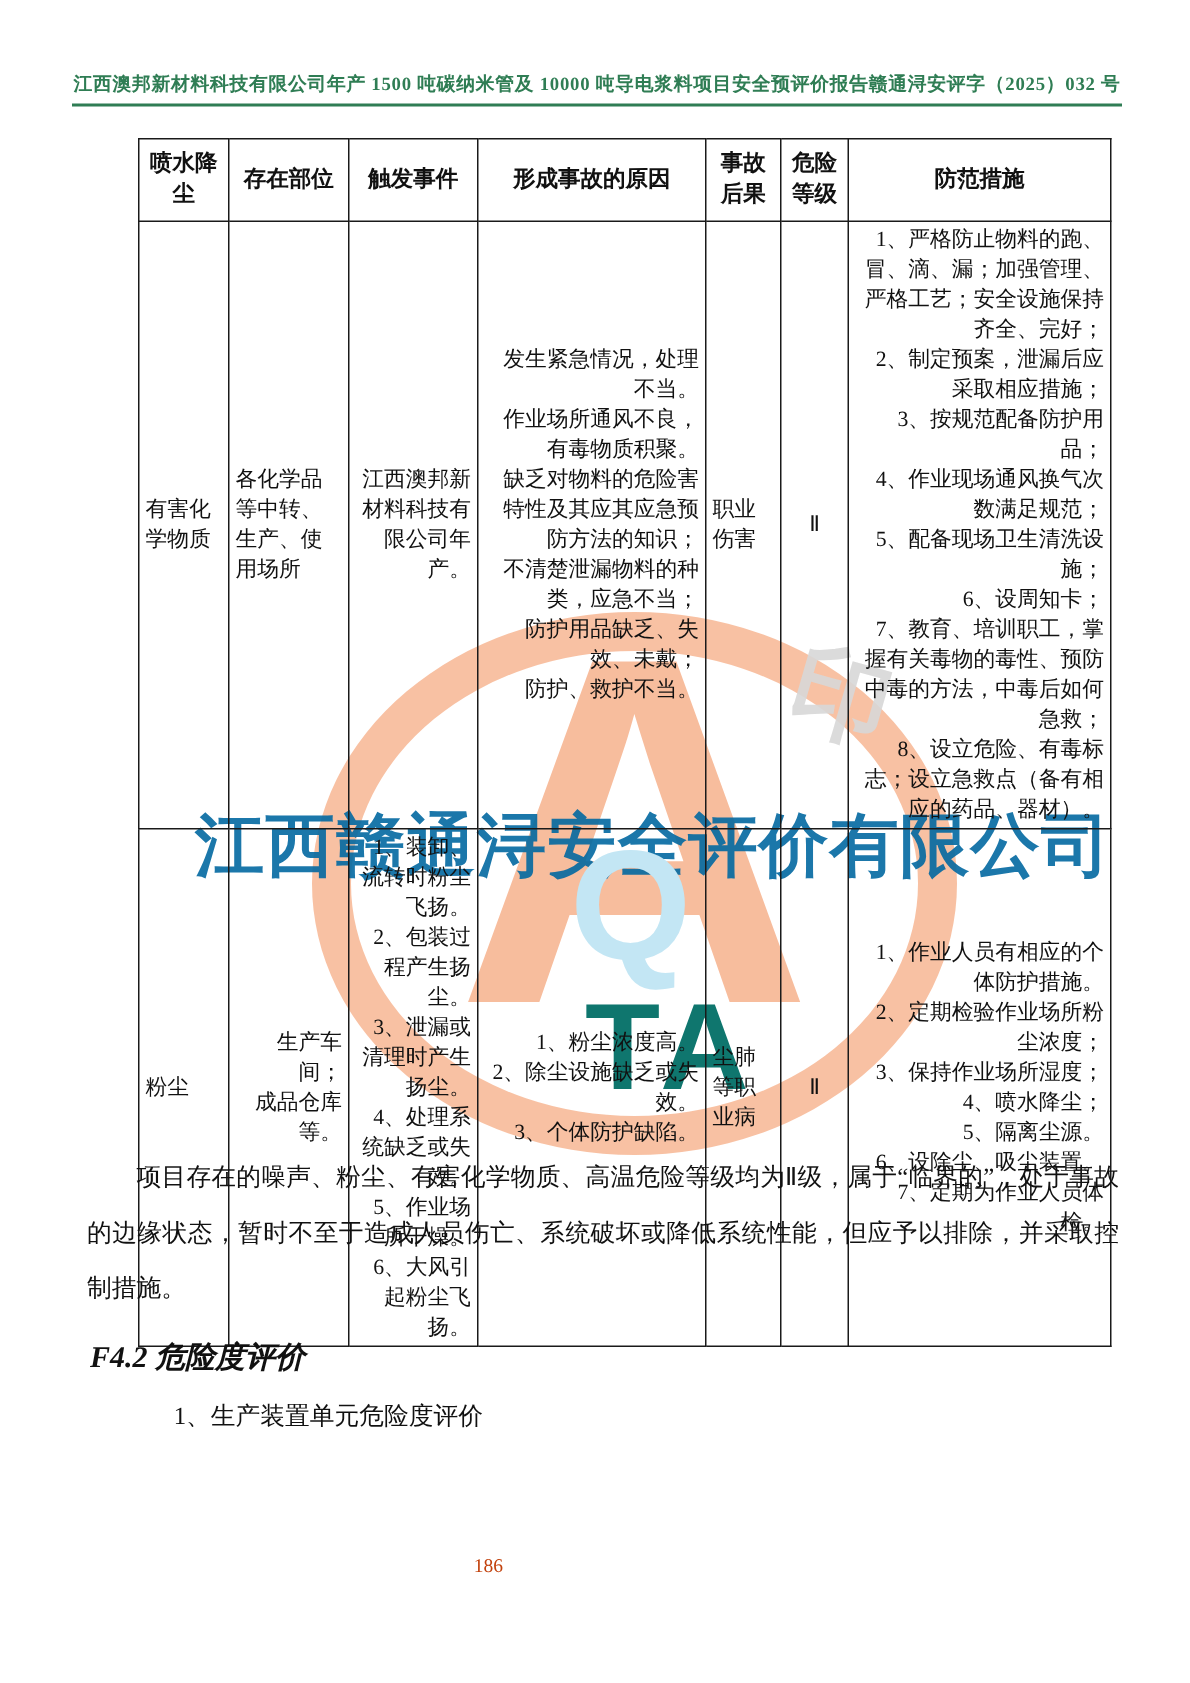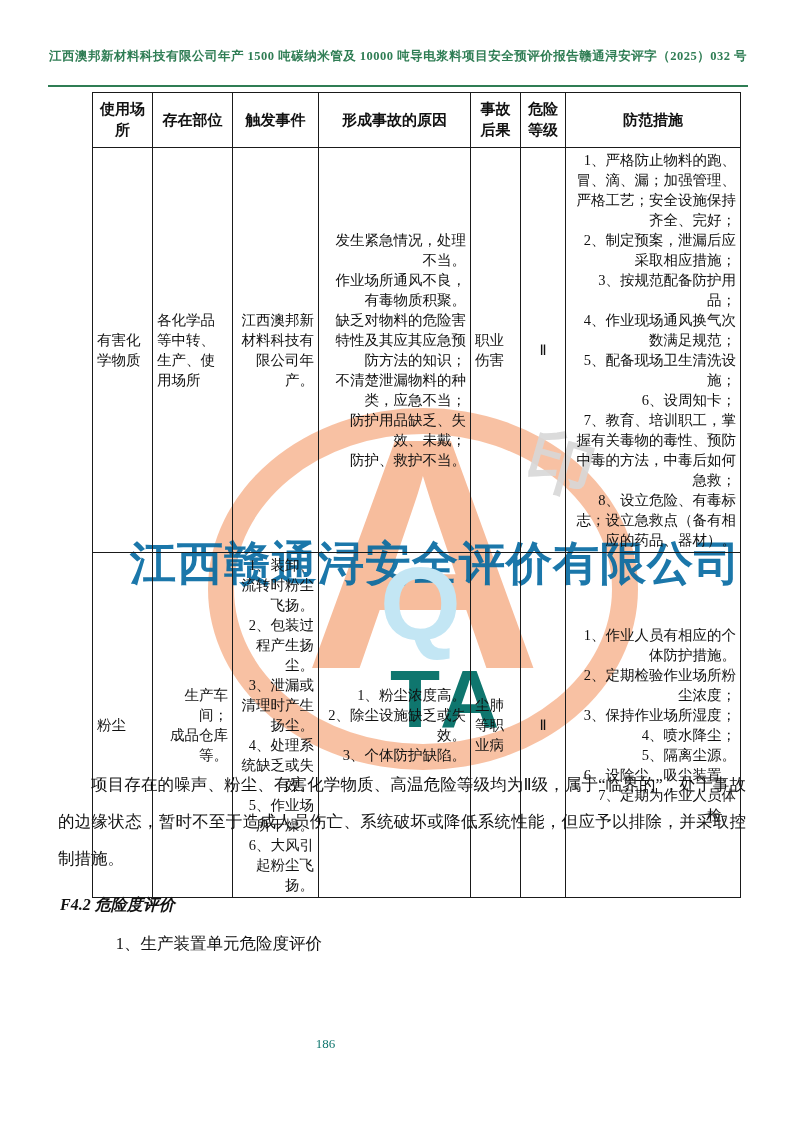--- a/index.html
+++ b/index.html
@@ -33,21 +33,21 @@
   }
   .wm-ta{
     left:390px;top:658px;font-size:82px;color:#0f766e;font-weight:bold;
     letter-spacing:6px;font-family:"Liberation Sans", sans-serif;line-height:1;
   }
   
   .content{position:absolute;inset:0;z-index:1;}
   .doc-header{
     position:absolute;left:48px;top:48px;width:700px;
     font-size:12.5px;font-weight:bold;color:#2f7d54;
-    border-bottom:2px solid #2f7d54;padding-bottom:20px;
+    border-bottom:2px solid #2f7d54;padding-bottom:4px;
     text-align:center;letter-spacing:.5px;
   }
   table.hazard{
     position:absolute;left:92px;top:92px;width:648px;
     border-collapse:collapse;table-layout:fixed;
     font-size:14.5px;line-height:1.38;
   }
   table.hazard td,table.hazard th{
     border:1.5px solid #1a1a1a;padding:2px 4px;vertical-align:middle;
     word-break:break-all;
@@ -58,27 +58,27 @@
   .pad-top{padding-top:30px;}
   .t-center{text-align:center;}
   .row1{height:352px;}
   .row2{height:268px;}
   .body-text{
     position:absolute;left:58px;top:766px;width:688px;
     font-size:16.5px;line-height:37px;
   }
   .para{margin:0;text-indent:2em;text-align:justify;}
   .sec-heading{
-    margin:10px 0 2px 2px;font-size:16px;font-weight:bold;font-style:italic;
+    margin:10px 0 2px 2px;font-size:20px;font-weight:bold;font-style:italic;
     text-indent:0;line-height:36px;
   }
   .list-line{margin:0;text-indent:3.5em;}
   .page-number{
     position:absolute;left:0;top:1036px;width:651px;text-align:center;
-    font-size:13px;color:#0f766e;
+    font-size:13px;color:#c2410c;
   }
 </style>
 </head>
 <body>
 
 <div class="wm wm-ring"></div>
 <div class="wm wm-a">A</div>
 <div class="wm wm-company">江西赣通浔安全评价有限公司</div>
 <div class="wm wm-seal">印</div>
 <div class="wm wm-q">Q</div>
@@ -93,21 +93,21 @@
       <col style="width:60px">
         <col style="width:80px">
         <col style="width:86px">
       <col style="width:152px">
         <col style="width:50px">
         <col style="width:45px">
       <col style="width:175px">
     </colgroup>
     <tbody>
         <tr>
-      <th>使用场所</th>
+      <th>喷水降尘</th>
       <th>存在部位</th>
       <th>触发事件</th>
       <th>形成事故的原因</th>
       <th>事故后果</th>
       <th>危险等级</th>
       <th>防范措施</th>
     </tr>
     <tr class="row1">
       <td>有害化学物质</td>
       <td class="v-top pad-top">各化学品等中转、生产、使用场所</td>

